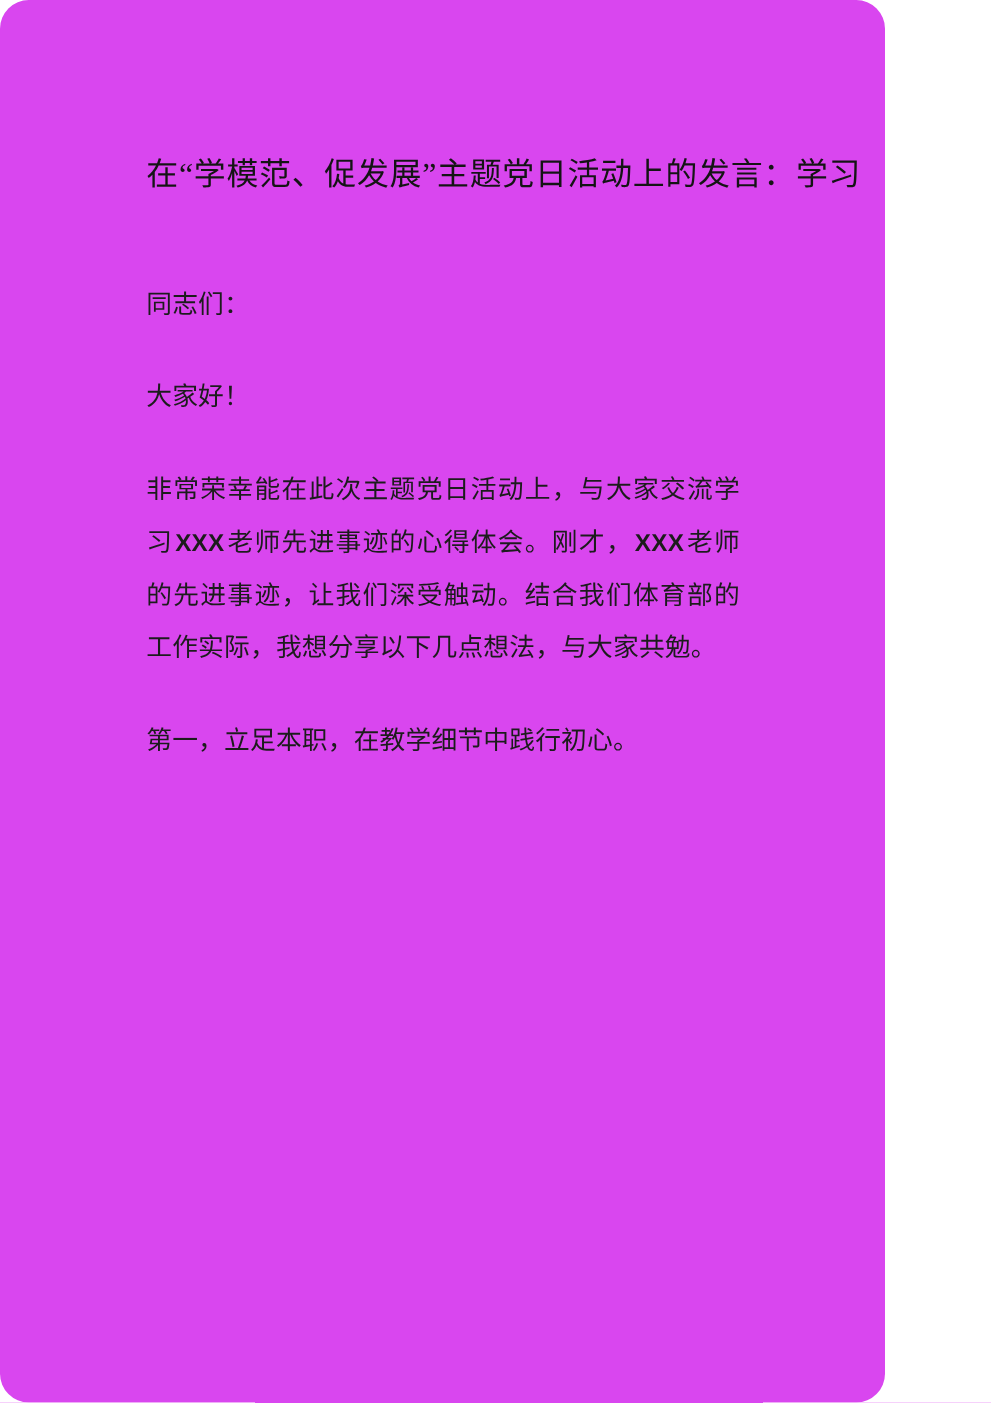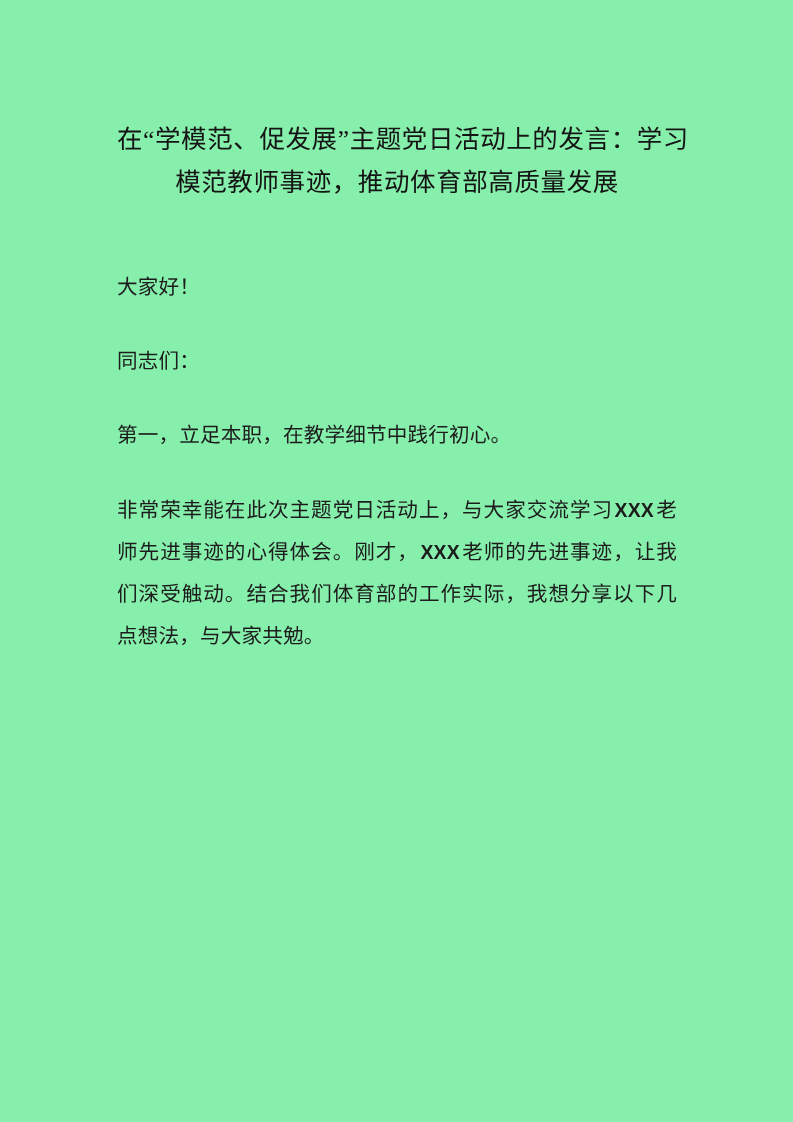--- a/index.html
+++ b/index.html
@@ -14,25 +14,26 @@
     overflow: hidden;
     font-family: "Liberation Serif", "DejaVu Serif", serif;
     color: #1a1a1a;
     -webkit-font-smoothing: antialiased;
   }
 
   .page {
     position: absolute;
     left: 0;
     top: 0;
-    width: 793px;
+    width: 708px;
     height: 1122px;
-    background: #86efac;
+    background: #d946ef;
     box-sizing: border-box;
     padding: 118px 116px 0 117px;
+    border-radius: 23px;
   }
 
   .doc-title {
     font-size: 25.5px;
     line-height: 43px;
     text-align: center;
     letter-spacing: 0.6px;
     color: #141414;
     margin: 0;
     font-weight: 400;
@@ -75,23 +76,22 @@
     padding: 0 1.5px;
   }
 </style>
 </head>
 <body>
 
 <div class="page">
 
   <h1 class="doc-title">
     <span class="tl tl-1">在“学模范、促发展”主题党日活动上的发言：学习</span>
-    <span class="tl tl-2">模范教师事迹，推动体育部高质量发展</span>
   </h1>
 
   <div class="body-block" id="body-block">
+      <p class="para"><span>同志们：</span></p>
       <p class="para"><span>大家好！</span></p>
-      <p class="para"><span>同志们：</span></p>
+      <p class="para"><span>非常荣幸能在此次主题党日活动上，与大家交流学习</span><span class="ph">XXX</span><span>老师先进事迹的心得体会。刚才，</span><span class="ph">XXX</span><span>老师的先进事迹，让我们深受触动。结合我们体育部的工作实际，我想分享以下几点想法，与大家共勉。</span></p>
       <p class="para"><span>第一，立足本职，在教学细节中践行初心。</span></p>
-      <p class="para"><span>非常荣幸能在此次主题党日活动上，与大家交流学习</span><span class="ph">XXX</span><span>老师先进事迹的心得体会。刚才，</span><span class="ph">XXX</span><span>老师的先进事迹，让我们深受触动。结合我们体育部的工作实际，我想分享以下几点想法，与大家共勉。</span></p>
     </div>
 
 </div>
 
 </body></html>

